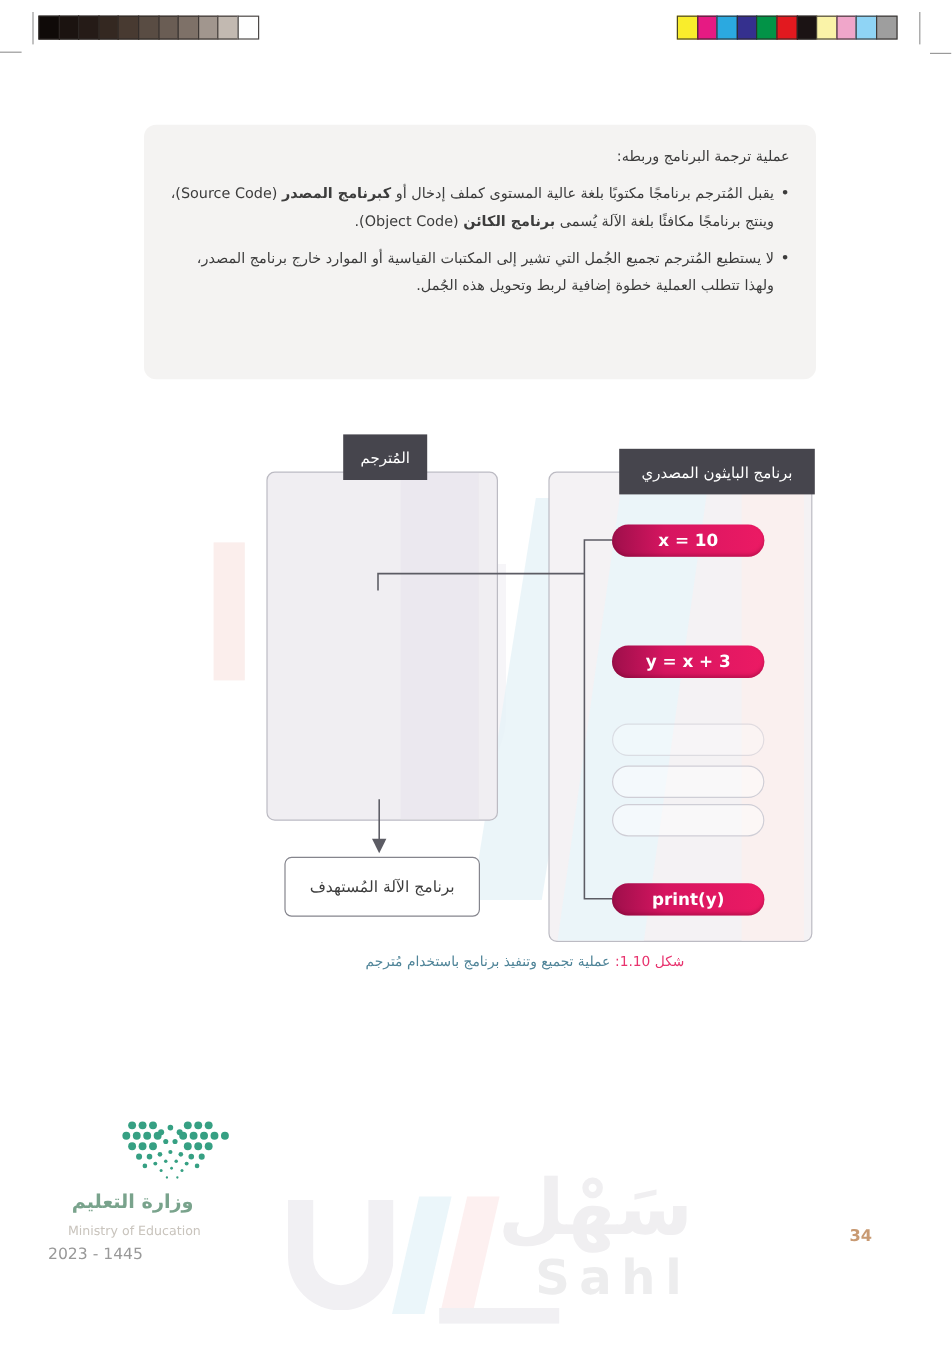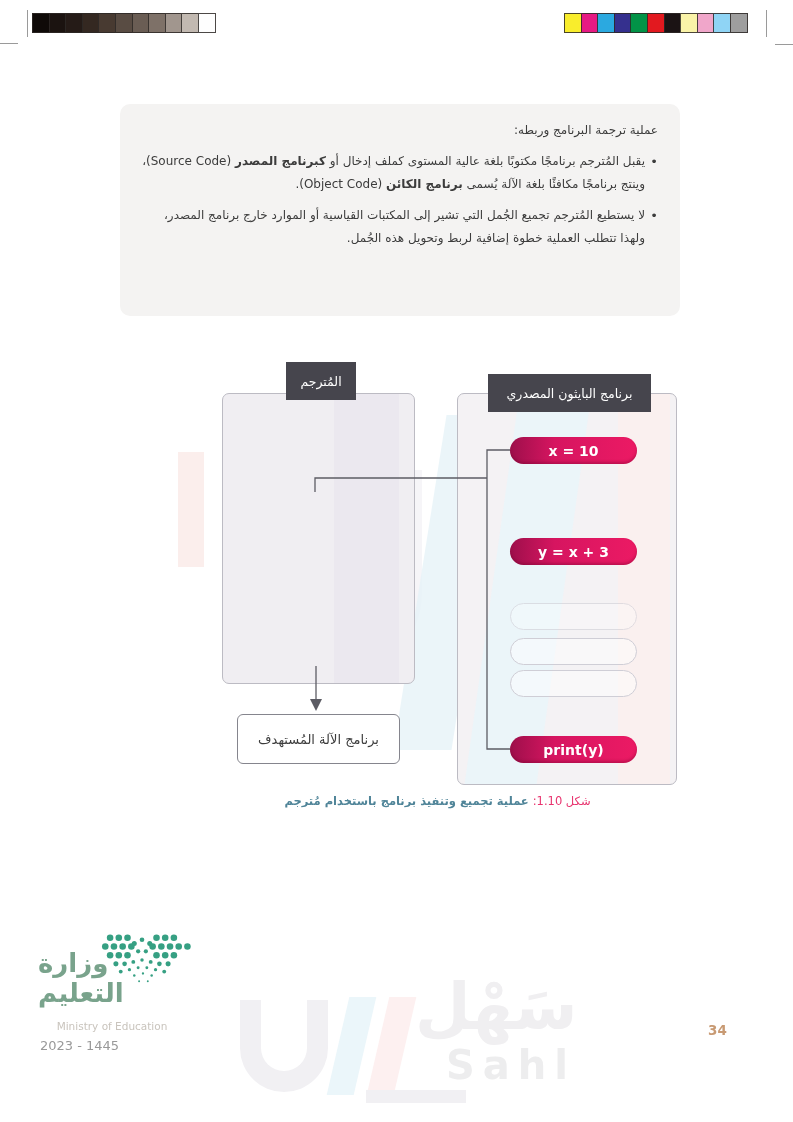--- a/index.html
+++ b/index.html
@@ -36,45 +36,45 @@
   
   .panel{position:absolute;border:1px solid #bcbbc3;border-radius:7px;overflow:hidden;z-index:1;}
   #panel-left{left:222px;top:393px;width:191px;height:289px;background:#f0eef2;}
   #panel-left .stripe-lav{position:absolute;left:58%;top:0;width:34%;height:100%;background:#eae6ee;opacity:.8;}
   #panel-right{left:457px;top:393px;width:218px;height:390px;background:#f4f2f4;}
   #panel-right .stripe-blue{position:absolute;left:34px;top:0;width:72px;height:100%;background:#eaf5f9;transform:skewX(-8deg);opacity:.9;}
   #panel-right .stripe-pink{position:absolute;right:6px;top:0;width:52px;height:100%;background:#fbf0ee;opacity:.9;}
   .tab{position:absolute;background:#46454d;color:#ffffff;z-index:4;display:flex;align-items:center;
        justify-content:center;font-size:12.5px;direction:rtl;}
   #tab-left{left:286px;top:362px;width:70px;height:38px;}
-  #tab-right{left:488px;top:374px;width:163px;height:38px;}
+  #tab-right{left:516px;top:374px;width:163px;height:38px;}
   #svg-connectors{position:absolute;left:0;top:0;width:793px;height:1122px;z-index:2;pointer-events:none;}
   #circle{position:absolute;left:241px;top:493px;width:150px;height:172px;background:#ffffff;
           border:1px solid #69696f;border-radius:50%;z-index:3;display:flex;flex-direction:column;
           align-items:center;justify-content:center;gap:11px;font-size:12.5px;direction:rtl;}
   #target-box{position:absolute;left:237px;top:714px;width:161px;height:48px;background:#ffffff;
           border:1px solid #85858d;border-radius:6px;z-index:3;display:flex;align-items:center;
           justify-content:center;font-size:13px;direction:rtl;}
   .pill{position:absolute;left:510px;width:127px;height:27px;border-radius:14px;box-sizing:border-box;z-index:4;
         display:flex;align-items:center;justify-content:center;}
   .pill-filled{background:linear-gradient(90deg,#9e0f4b,#d61560 35%,#ec1a64);color:#fff;font-weight:bold;
         font-size:14px;box-shadow:inset 0 -2px 3px rgba(110,0,40,.35);}
   .pill-empty{border:1px solid #cfced6;background:rgba(255,255,255,.45);}
   #caption{position:absolute;left:180px;top:794px;width:515px;text-align:center;direction:rtl;
            font-size:11.5px;z-index:3;}
   #caption .cap-fig{color:#e8336e;margin-left:4px;}
-  #caption .cap-text{color:#4f8498;font-weight:bold;}
+  #caption .cap-text{color:#4f8498;}
   
   #banner{position:absolute;left:292px;top:877px;width:397px;height:39px;background:#e7256d;
           border:2px solid #d81b60;box-sizing:border-box;border-radius:20px;z-index:3;
           display:flex;align-items:center;justify-content:center;color:#fff;font-weight:bold;
           font-size:12px;direction:rtl;}
   
   #moe-dots{position:absolute;left:84px;top:930px;width:116px;height:60px;z-index:1;}
-  #moe-ar{position:absolute;left:38px;top:948px;width:145px;text-align:left;font-size:26px;
+  #moe-ar{position:absolute;left:38px;top:992px;width:145px;text-align:center;font-size:16px;
           font-weight:bold;color:#79a38c;direction:rtl;z-index:1;}
   #moe-en{position:absolute;left:42px;top:1020px;width:140px;text-align:center;font-size:10.5px;
           color:#c9c4bd;z-index:1;}
   #moe-years{position:absolute;left:40px;top:1038px;font-size:13px;color:#999999;z-index:1;}
   #page-num{position:absolute;left:708px;top:1022px;font-size:13.5px;font-weight:bold;color:#c89a73;z-index:1;}
 </style>
 </head>
 <body>
 
 <div id="page">

